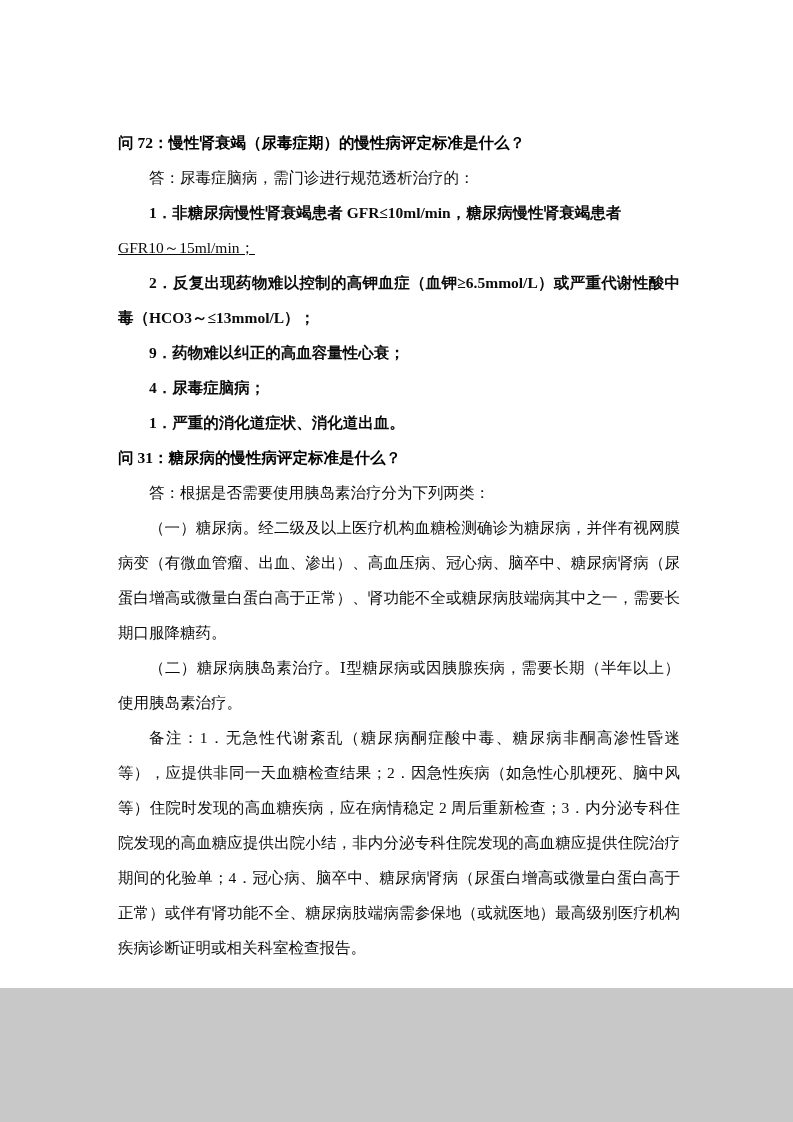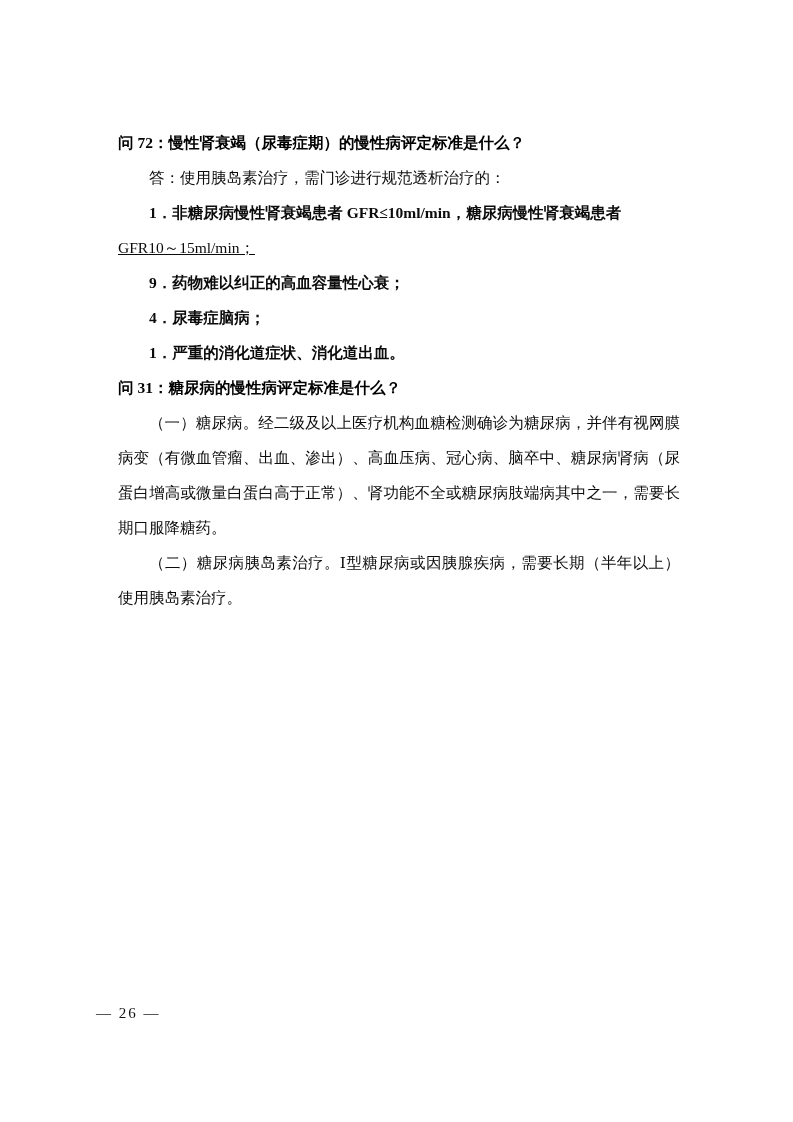--- a/index.html
+++ b/index.html
@@ -3,21 +3,21 @@
 <meta charset="utf-8">
 <style>
   html, body {
     margin: 0;
     padding: 0;
     background: #c8c8c8;
   }
   .page {
     position: relative;
     width: 793px;
-    height: 1122px;
+    height: 988px;
     background: #ffffff;
     margin: 0 auto;
     overflow: hidden;
     box-sizing: border-box;
   }
   .content {
     position: absolute;
     left: 118px;
     top: 125px;
     width: 562px;
@@ -67,40 +67,43 @@
 </style>
 </head>
 <body>
 
 <div class="page">
 
   <div class="content doc-text">
 
     <p class="q-heading">问 72：慢性肾衰竭（尿毒症期）的慢性病评定标准是什么？</p>
 
-    <p class="para indent2">答：使用胰岛素治疗，需门诊进行规范透析治疗的：</p>
+    <p class="para indent2">答：尿毒症脑病，需门诊进行规范透析治疗的：</p>
 
     <p class="para indent-num">1．非糖尿病慢性肾衰竭患者 GFR≤10ml/min，糖尿病慢性肾衰竭患者</p>
 
     <p class="para hang">GFR10～15ml/min；</p>
 
+    <p class="para indent-num">2．反复出现药物难以控制的高钾血症（血钾≥6.5mmol/L）或严重代谢性酸中毒（HCO3～≤13mmol/L）；</p>
 
     <p class="para indent-num">9．药物难以纠正的高血容量性心衰；</p>
 
     <p class="para indent-num">4．尿毒症脑病；</p>
 
     <p class="para indent-num">1．严重的消化道症状、消化道出血。</p>
 
     <p class="q-heading">问 31：糖尿病的慢性病评定标准是什么？</p>
 
+    <p class="para indent2">答：根据是否需要使用胰岛素治疗分为下列两类：</p>
 
     <p class="para indent2">（一）糖尿病。经二级及以上医疗机构血糖检测确诊为糖尿病，并伴有视网膜病变（有微血管瘤、出血、渗出）、高血压病、冠心病、脑卒中、糖尿病肾病（尿蛋白增高或微量白蛋白高于正常）、肾功能不全或糖尿病肢端病其中之一，需要长期口服降糖药。</p>
 
     <p class="para indent2">（二）糖尿病胰岛素治疗。Ⅰ型糖尿病或因胰腺疾病，需要长期（半年以上）使用胰岛素治疗。</p>
 
+    <p class="para indent2">备注：1．无急性代谢紊乱（糖尿病酮症酸中毒、糖尿病非酮高渗性昏迷等），应提供非同一天血糖检查结果；2．因急性疾病（如急性心肌梗死、脑中风等）住院时发现的高血糖疾病，应在病情稳定 2 周后重新检查；3．内分泌专科住院发现的高血糖应提供出院小结，非内分泌专科住院发现的高血糖应提供住院治疗期间的化验单；4．冠心病、脑卒中、糖尿病肾病（尿蛋白增高或微量白蛋白高于正常）或伴有肾功能不全、糖尿病肢端病需参保地（或就医地）最高级别医疗机构疾病诊断证明或相关科室检查报告。</p>
 
   </div>
 
   <div class="footer">
     <span>— 26 —</span>
   </div>
 
 </div>
 
 </body></html>

